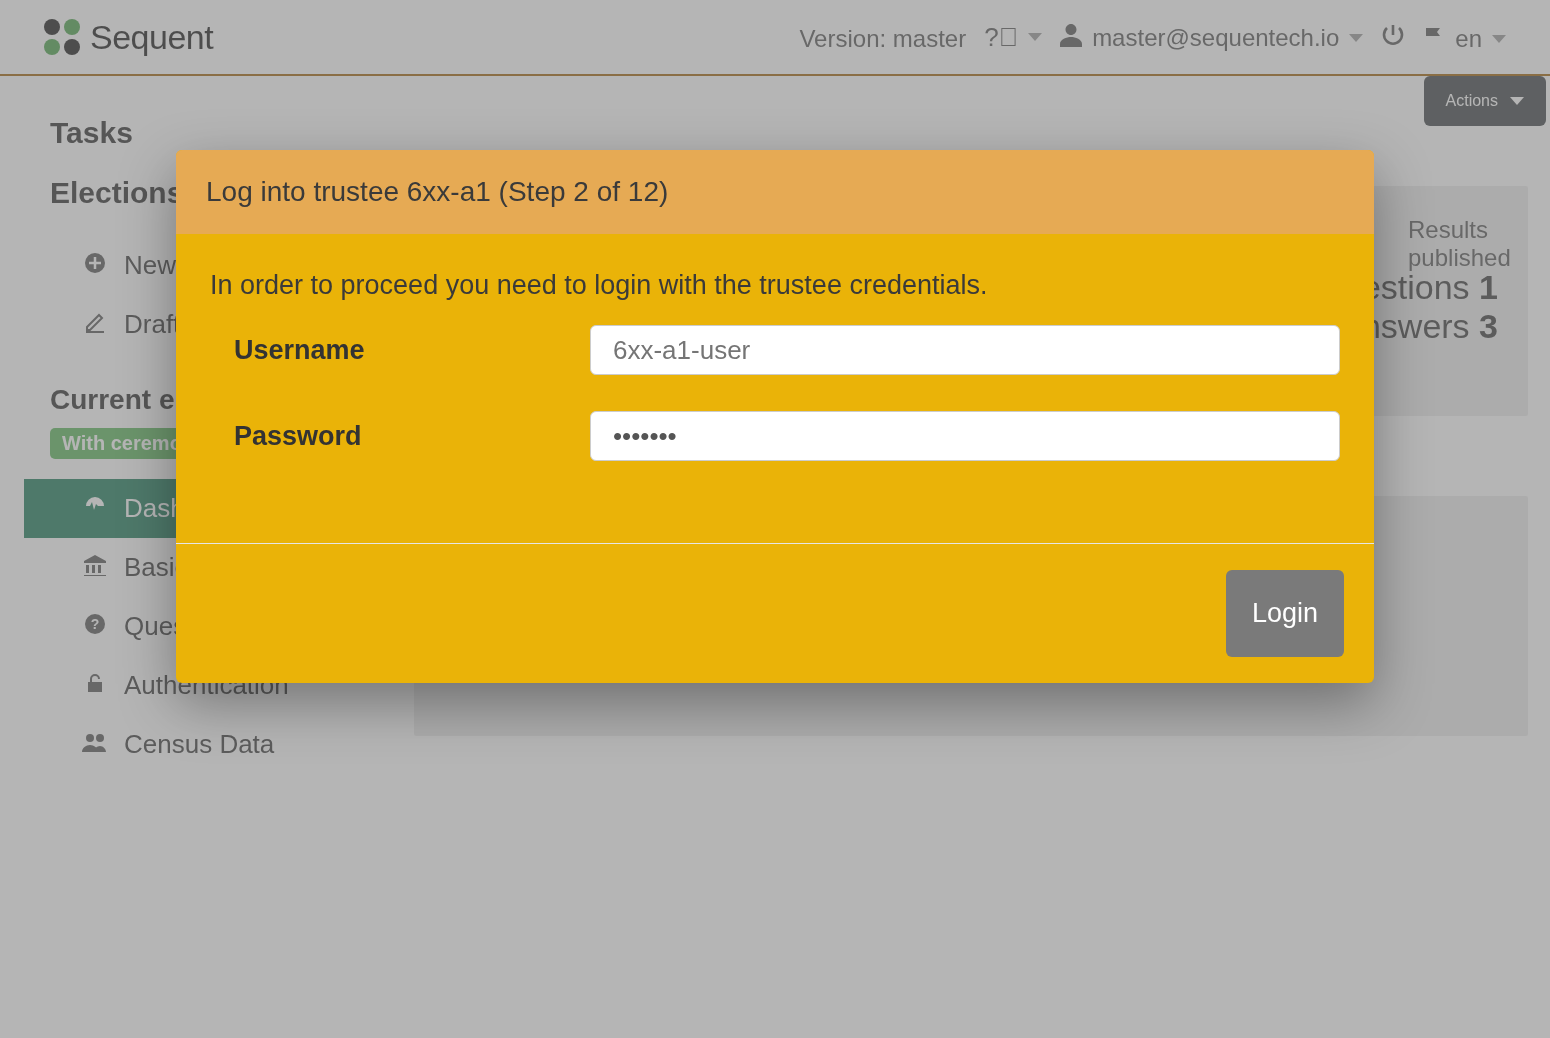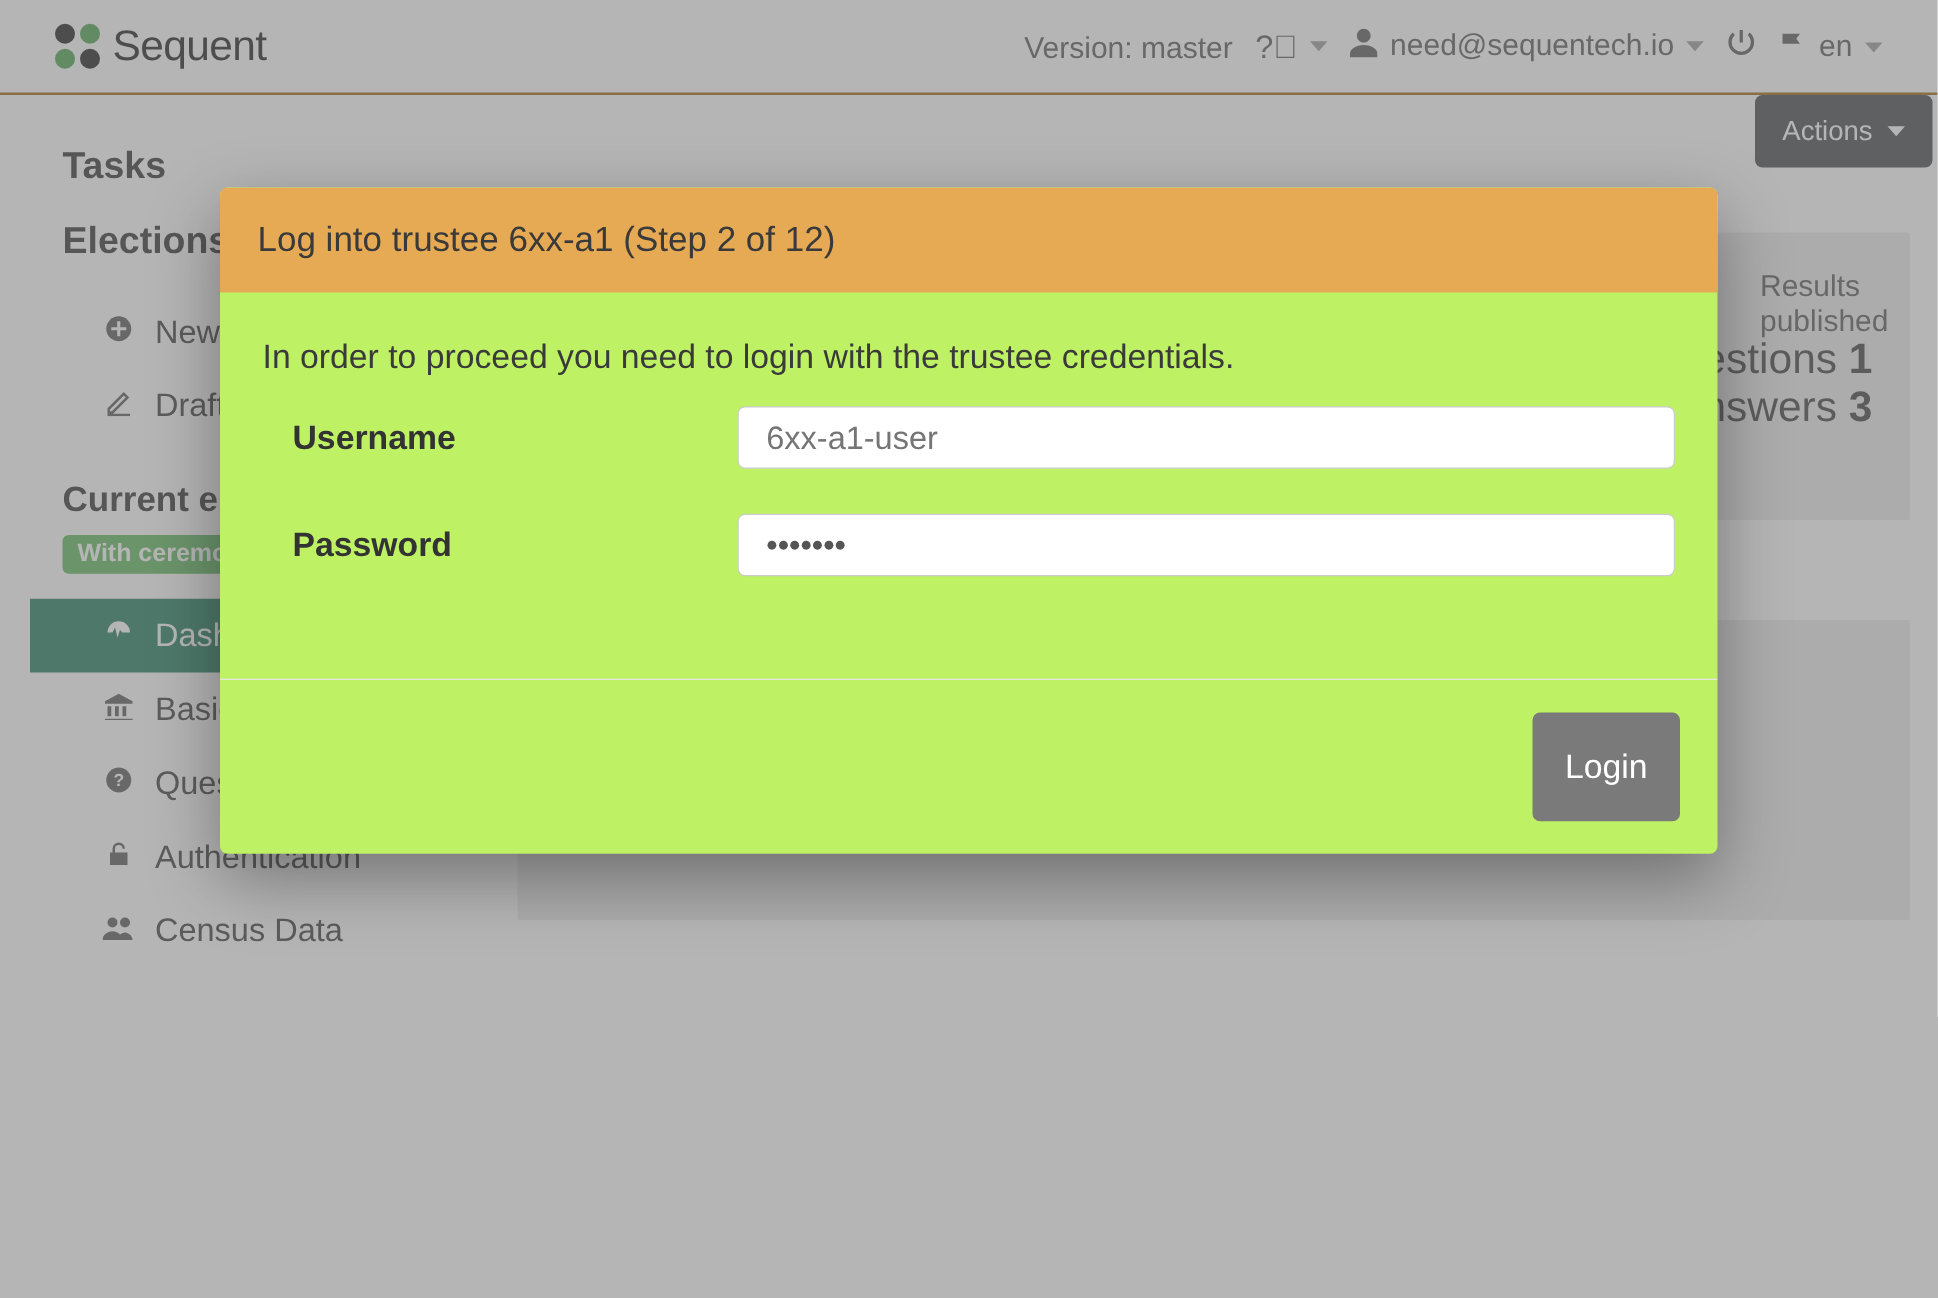--- a/index.html
+++ b/index.html
@@ -46,21 +46,21 @@
   .side-link.active .ico { color:#fff; }
 
   .badge-green {
     display:inline-block; background:#5cb75c; color:#fff; font-weight:700;
     padding:4px 12px; border-radius:5px; font-size:20px;
   }
 
   
   .actions-btn {
     position:absolute; top:0; right:4px;
-    background:#3f4447; color:#fff; font-size:22px; font-weight:400;
+    background:#3f4447; color:#fff; font-size:16px; font-weight:400;
     padding:16px 22px; border-radius:6px; display:flex; align-items:center; gap:12px;
     cursor:pointer;
   }
   .stat-card {
     position:absolute; right:22px; top:110px; width:600px; height:230px;
     background:#ececec; border-radius:2px; padding:22px 36px;
   }
   .stat-card .pill {
     position:absolute; top:-16px; right:160px; width:44px; height:44px;
     background:#3a3f44; border-radius:50%;
@@ -76,21 +76,21 @@
   }
   .detail-row { display:flex; font-size:34px; margin-bottom:6px; }
   .detail-row .k { width:360px; text-align:right; font-weight:700; margin-right:24px; }
 
   
   .overlay {
     position:absolute; inset:0; background:rgba(120,120,120,0.55);
   }
   .modal {
     position:absolute; left:176px; top:150px; width:1198px;
-    background:#bef264; border-radius:6px; overflow:hidden;
+    background:#eab308; border-radius:6px; overflow:hidden;
     box-shadow:0 20px 55px rgba(0,0,0,0.35);
   }
   .modal-head {
     background:#e6aa54; color:#3a3a3a; font-size:28px;
     padding:26px 30px;
   }
   .modal-body { padding:36px 34px 46px 34px; }
   .modal-lead { font-size:27px; color:#3a3a3a; margin-bottom:24px; }
   .form-row { display:flex; align-items:center; margin-bottom:36px; }
   .form-row label { width:380px; font-size:27px; font-weight:700; padding-left:24px; }
@@ -126,21 +126,21 @@
     <div class="topnav-item">
       <span class="ico" style="font-size:26px;">?⃝</span>
       <span class="caret-down"></span>
     </div>
     <div class="topnav-item">
       <span class="ico">
         <svg width="22" height="24" viewBox="0 0 22 24">
             <path fill="#555" d="M11 12c3 0 5.5-2.5 5.5-5.5S14 1 11 1 5.5 3.5 5.5 6.5 8 12 11 12zm0 2c-4.5 0-11 2.3-11 7v3h22v-3c0-4.7-6.5-7-11-7z"></path>
           </svg>
       </span>
-      <span>need@sequentech.io</span>
+      <span>master@sequentech.io</span>
       <span class="caret-down"></span>
     </div>
     <div class="topnav-item">
       <span class="ico">
         <svg width="24" height="24" viewBox="0 0 24 24">
             <path fill="none" stroke="#555" stroke-width="2.6" d="M12 2v10M6 5a9 9 0 1 0 12 0"></path>
           </svg>
       </span>
     </div>
     <div class="topnav-item">

